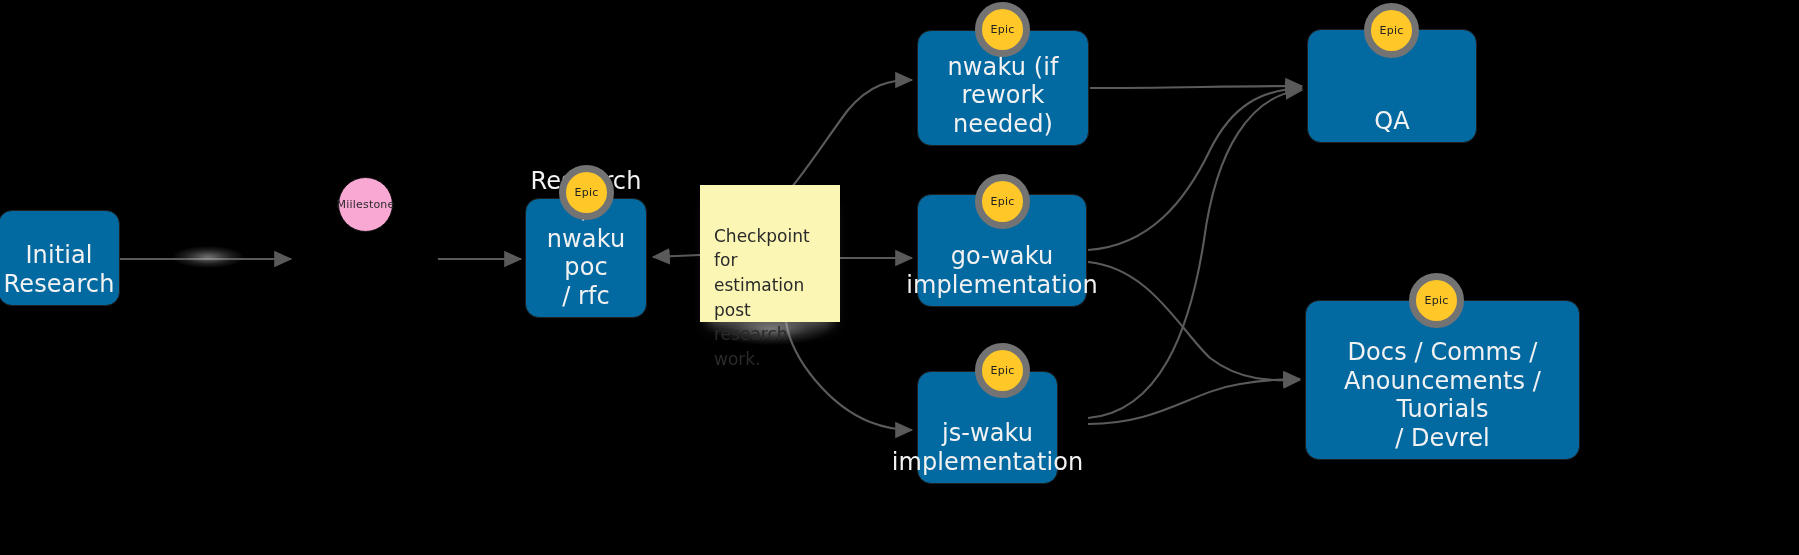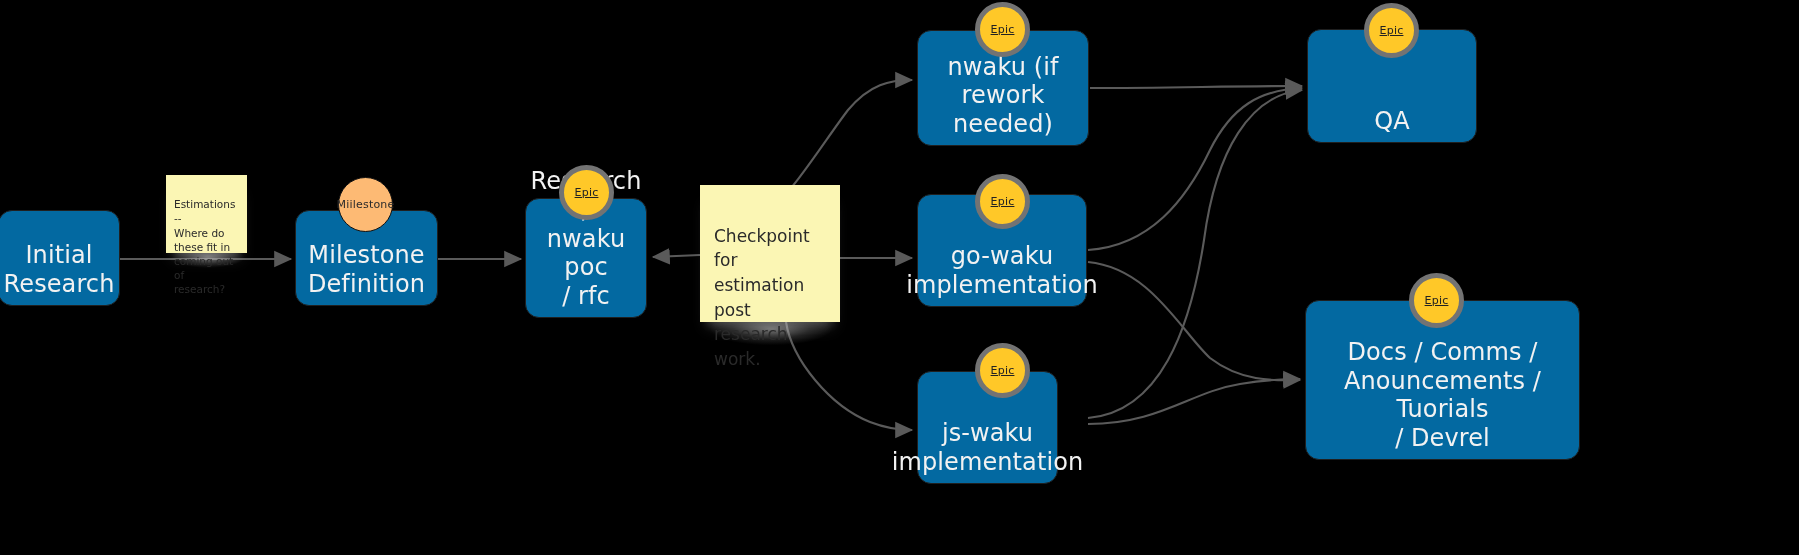--- a/index.html
+++ b/index.html
@@ -56,22 +56,22 @@
     border-radius: 50%;
     display: flex;
     align-items: center;
     justify-content: center;
     font-size: 11px;
     color: #222222;
     letter-spacing: 0.2px;
     box-sizing: border-box;
     z-index: 5;
   }
-  .badge.epic { background: #FFC828; border: 5px solid #737373; text-decoration: underline; }
-  .badge.milestone { background: #fdba74; border: 1px solid #111111; color: #2b2b2b; }
+  .badge.epic { background: #FFC828; border: 7px solid #737373; }
+  .badge.milestone { background: #f9a8d4; border: 1px solid #111111; color: #2b2b2b; }
 
   
   .note {
     position: absolute;
     box-sizing: border-box;
     background: #FBF6B4;
     color: #2a2a2a;
     font-size: 17px;
     line-height: 1.45;
     padding: 14px 14px 2px 14px;
@@ -130,24 +130,20 @@
 
       <path d="M1088,262 C1150,268 1180,330 1210,358 C1240,381 1272,381 1300,380" marker-end="url(#arrow)"></path>
     </g>
   </svg>
 
   <div class="node" style="left:-2px; top:210px; width:122px; height:96px;">
     <span class="node-label">Initial
 Research</span>
   </div>
 
-  <div class="node" style="left:295px; top:210px; width:143px; height:96px;">
-    <span class="node-label">Milestone
-Definition</span>
-  </div>
 
   <div class="node" style="left:525px; top:198px; width:122px; height:120px;">
     <span class="node-label">Research /
 nwaku poc
 / rfc</span>
   </div>
 
   <div class="node" style="left:917px; top:30px; width:172px; height:116px;">
     <span class="node-label">nwaku (if rework
 needed)</span>
@@ -195,27 +191,20 @@
 
   <div class="badge epic" style="left:1364px; top:3px; width:55px; height:55px;">
     <span>Epic</span>
   </div>
 
   <div class="badge epic" style="left:1409px; top:273px; width:55px; height:55px;">
     <span>Epic</span>
   </div>
 
   <div class="note-shadow" style="left:172px; top:246px; width:72px; height:22px;"></div>
-  <div class="note small" style="left:166px; top:175px; width:81px; height:78px;">
-    <span>Estimations --
-Where do
-these fit in
-coming out of
-research?</span>
-  </div>
 
   <div class="note-shadow" style="left:710px; top:313px; width:122px; height:32px;"></div>
   <div class="note" style="left:700px; top:185px; width:140px; height:137px;">
     <span>Checkpoint for
 estimation
 post research
 work.</span>
   </div>
 
 </div>

